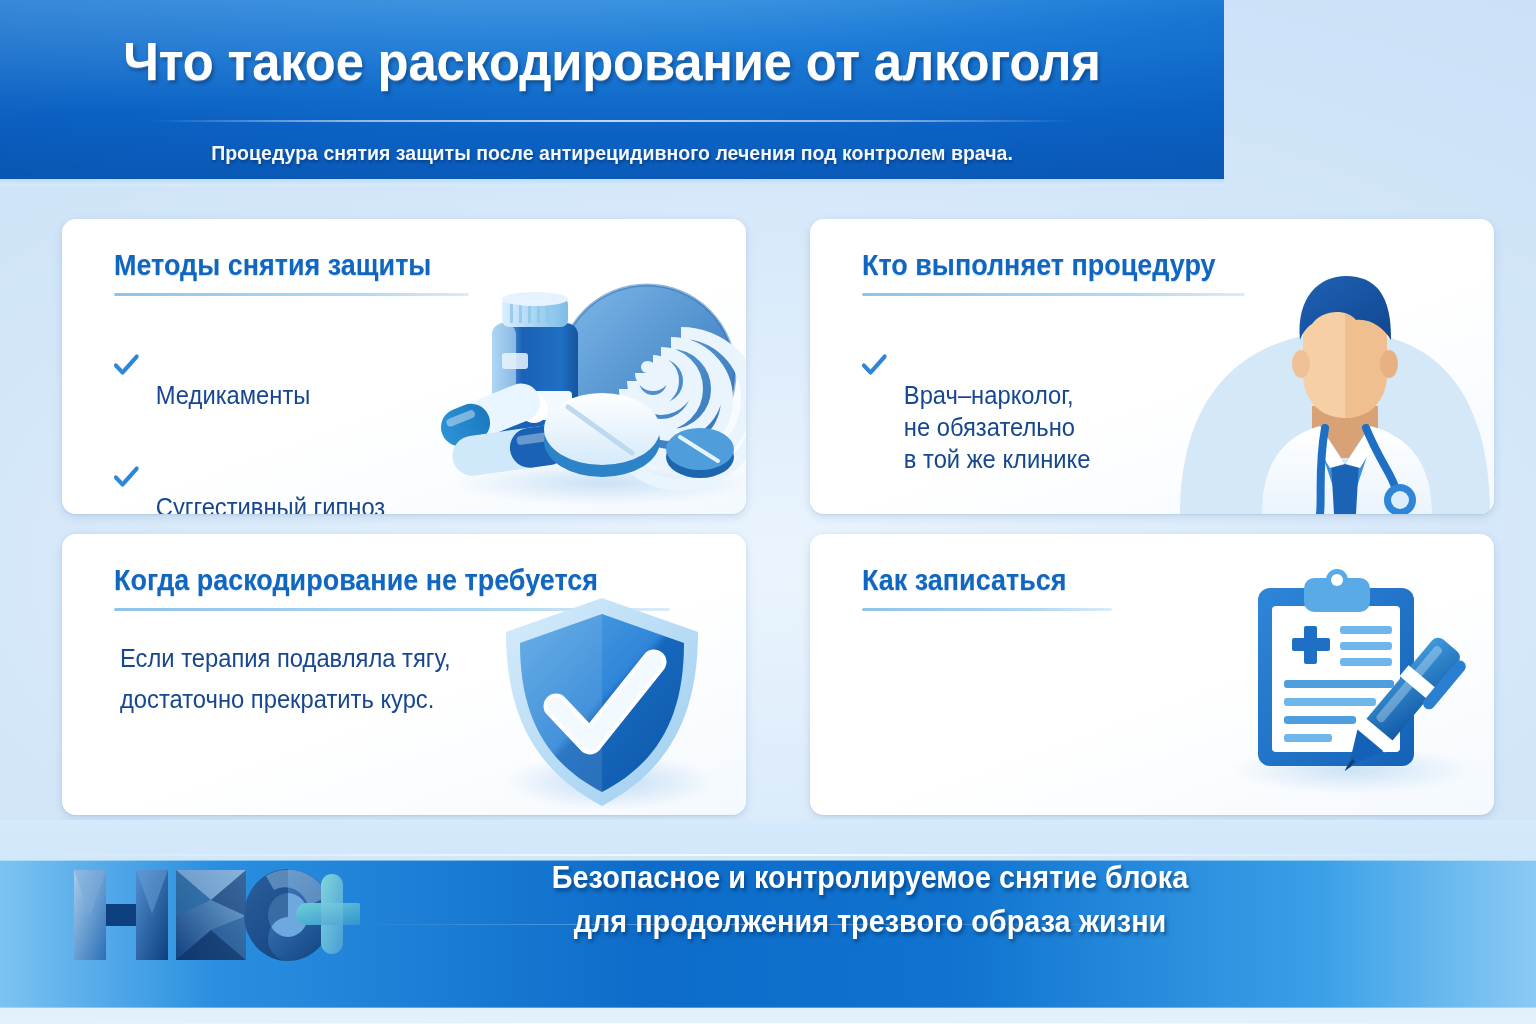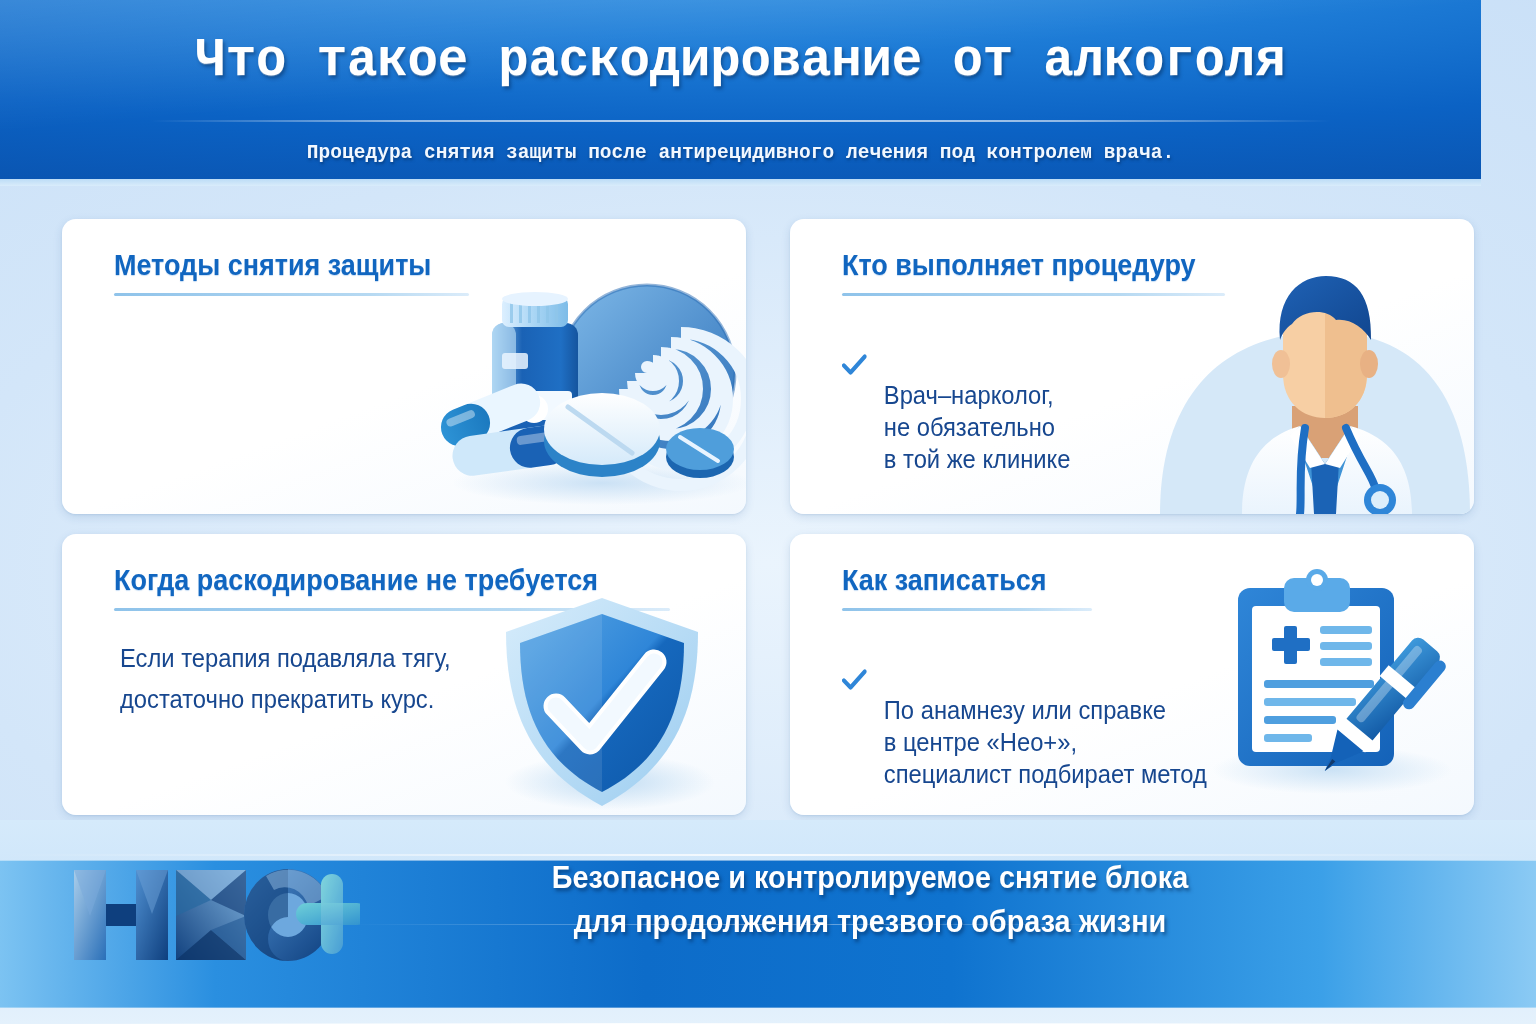--- a/index.html
+++ b/index.html
@@ -12,26 +12,25 @@
   .poster{
     position:relative;
     width:1536px; height:1024px;
     background:
       radial-gradient(120% 90% at 50% 55%, #eaf4fd 0%, #d3e6f9 45%, #c3dcf6 100%);
     overflow:hidden;
   }
 
   
   .header{
-    position:absolute; left:0; top:0; width:1481px; height:186px;
+    position:absolute; left:0; top:0; width:1224px; height:186px;
     background:
       linear-gradient(175deg, rgba(255,255,255,.14) 0%, rgba(255,255,255,0) 42%),
       radial-gradient(130% 150% at 52% -30%, #3e9ae6 0%, #1f7ed8 34%, #0b62c4 68%, #0a52ad 100%);
     box-shadow:inset 0 -2px 0 rgba(255,255,255,.25);
-    font-family:Liberation Mono, monospace;
   }
   .header::after{
     content:""; position:absolute; left:0; right:0; bottom:0; height:7px;
     background:linear-gradient(180deg,#bcdcf6 0%, #d9ecfb 100%);
   }
   .hdr-title{
     position:absolute; left:0; right:0; top:30px;
     text-align:center;
     font-size:54px; font-weight:bold;
     letter-spacing:-0.2px;
@@ -54,21 +53,21 @@
     white-space:nowrap;
   }
 
   
   .grid{
     position:absolute; left:62px; top:219px;
     width:1412px; height:596px;
     display:grid;
     grid-template-columns:684px 684px;
     grid-template-rows:295px 281px;
-    gap:20px 44px;
+    gap:20px 64px;
   }
   .card{
     position:relative;
     background:linear-gradient(160deg,#ffffff 0%,#ffffff 55%,#f4f9fe 100%);
     border-radius:14px;
     box-shadow:0 3px 10px rgba(32,86,150,.14), 0 1px 2px rgba(32,86,150,.10);
     overflow:hidden;
   }
   .card-inner{ position:relative; width:100%; height:100%; }
 
@@ -159,20 +158,39 @@
     <div class="hdr-sub">Процедура снятия защиты после антирецидивного лечения под контролем врача.</div>
   </div>
 
   <div class="grid">
 
     <div class="card">
       <div class="card-inner">
         <div class="card-title">Методы снятия защиты</div>
         <div class="card-rule" style="width:355px;"></div>
 
+        <div class="bullets">
+          <div class="bullet">
+            <span class="tick">
+              <svg viewBox="0 0 26 22" width="26" height="22">
+                  <path d="M2 11.5 L9 18.5 L24 2.5" fill="none" stroke="#2f86d8" stroke-width="4.2" stroke-linecap="round" stroke-linejoin="round"></path>
+                </svg>
+            </span>
+            <span>Медикаменты</span>
+          </div>
+          <div class="bullet">
+            <span class="tick">
+              <svg viewBox="0 0 26 22" width="26" height="22">
+                  <path d="M2 11.5 L9 18.5 L24 2.5" fill="none" stroke="#2f86d8" stroke-width="4.2" stroke-linecap="round" stroke-linejoin="round"></path>
+                </svg>
+            </span>
+            <span>Суггестивный гипноз</span>
+          </div>
+
+        </div>
 
         <div class="art" style="right:-6px; top:46px; width:320px; height:246px;">
           <svg viewBox="0 0 320 246" width="320" height="246">
             <defs>
               <linearGradient id="spiA" x1="0" y1="0" x2="1" y2="1">
                 <stop offset="0" stop-color="#7fb9e8"></stop>
                   <stop offset="1" stop-color="#2c6fb8"></stop>
               </linearGradient>
               <linearGradient id="botA" x1="0" y1="0" x2="1" y2="0">
                 <stop offset="0" stop-color="#9fcdee"></stop>
@@ -349,32 +367,20 @@
           </svg>
         </div>
       </div>
     </div>
 
     <div class="card">
       <div class="card-inner">
         <div class="card-title">Как записаться</div>
         <div class="card-rule" style="width:250px;"></div>
 
-        <div class="bullets">
-          <div class="bullet">
-            <span class="tick">
-              <svg viewBox="0 0 26 22" width="26" height="22">
-                  <path d="M2 11.5 L9 18.5 L24 2.5" fill="none" stroke="#2f86d8" stroke-width="4.2" stroke-linecap="round" stroke-linejoin="round"></path>
-                </svg>
-            </span>
-            <span>По анамнезу или справке
-в центре «Нео+»,
-специалист подбирает метод</span>
-          </div>
-        </div>
 
         <div class="art" style="right:16px; top:30px; width:256px; height:232px;">
           <svg viewBox="0 0 256 232" width="256" height="232">
             <defs>
               <linearGradient id="boardG" x1="0" y1="0" x2="1" y2="1">
                 <stop offset="0" stop-color="#2f86d8"></stop>
                   <stop offset="1" stop-color="#1462b8"></stop>
               </linearGradient>
               <linearGradient id="penG" x1="0" y1="0" x2="1" y2="1">
                 <stop offset="0" stop-color="#3f9bdd"></stop>

